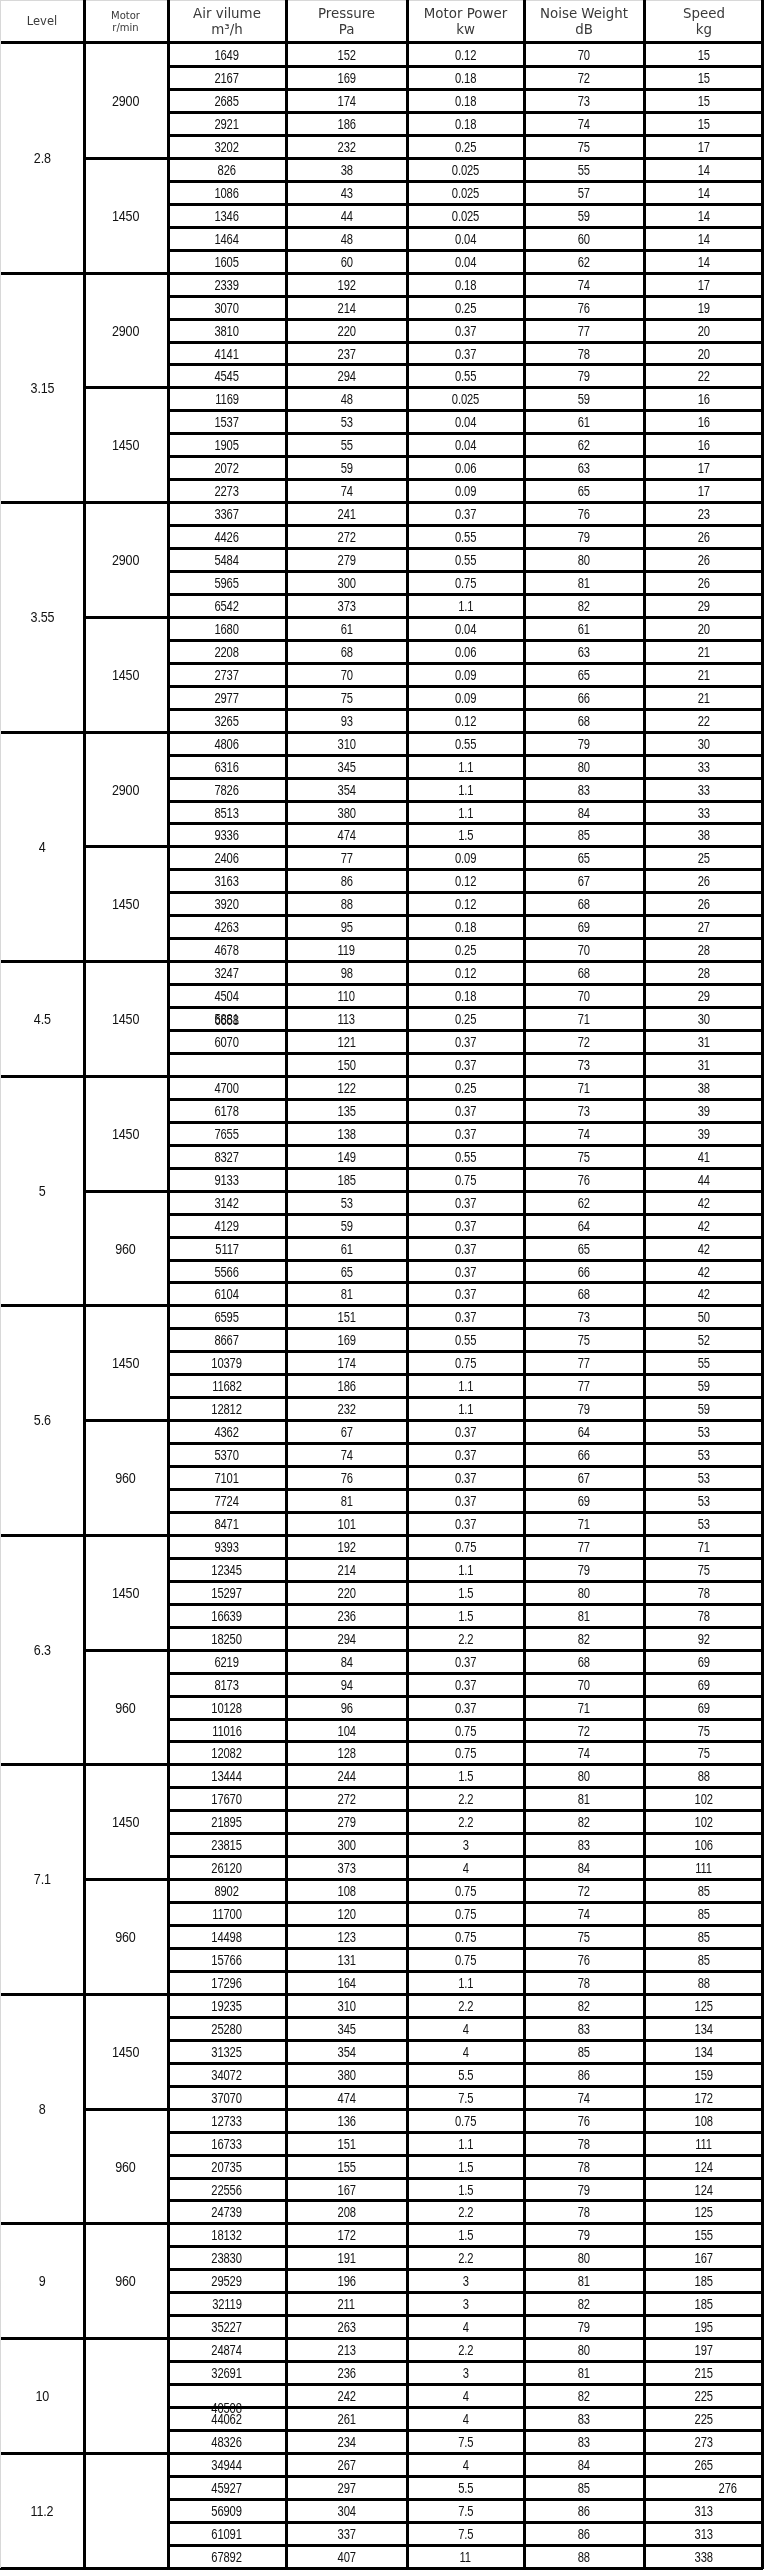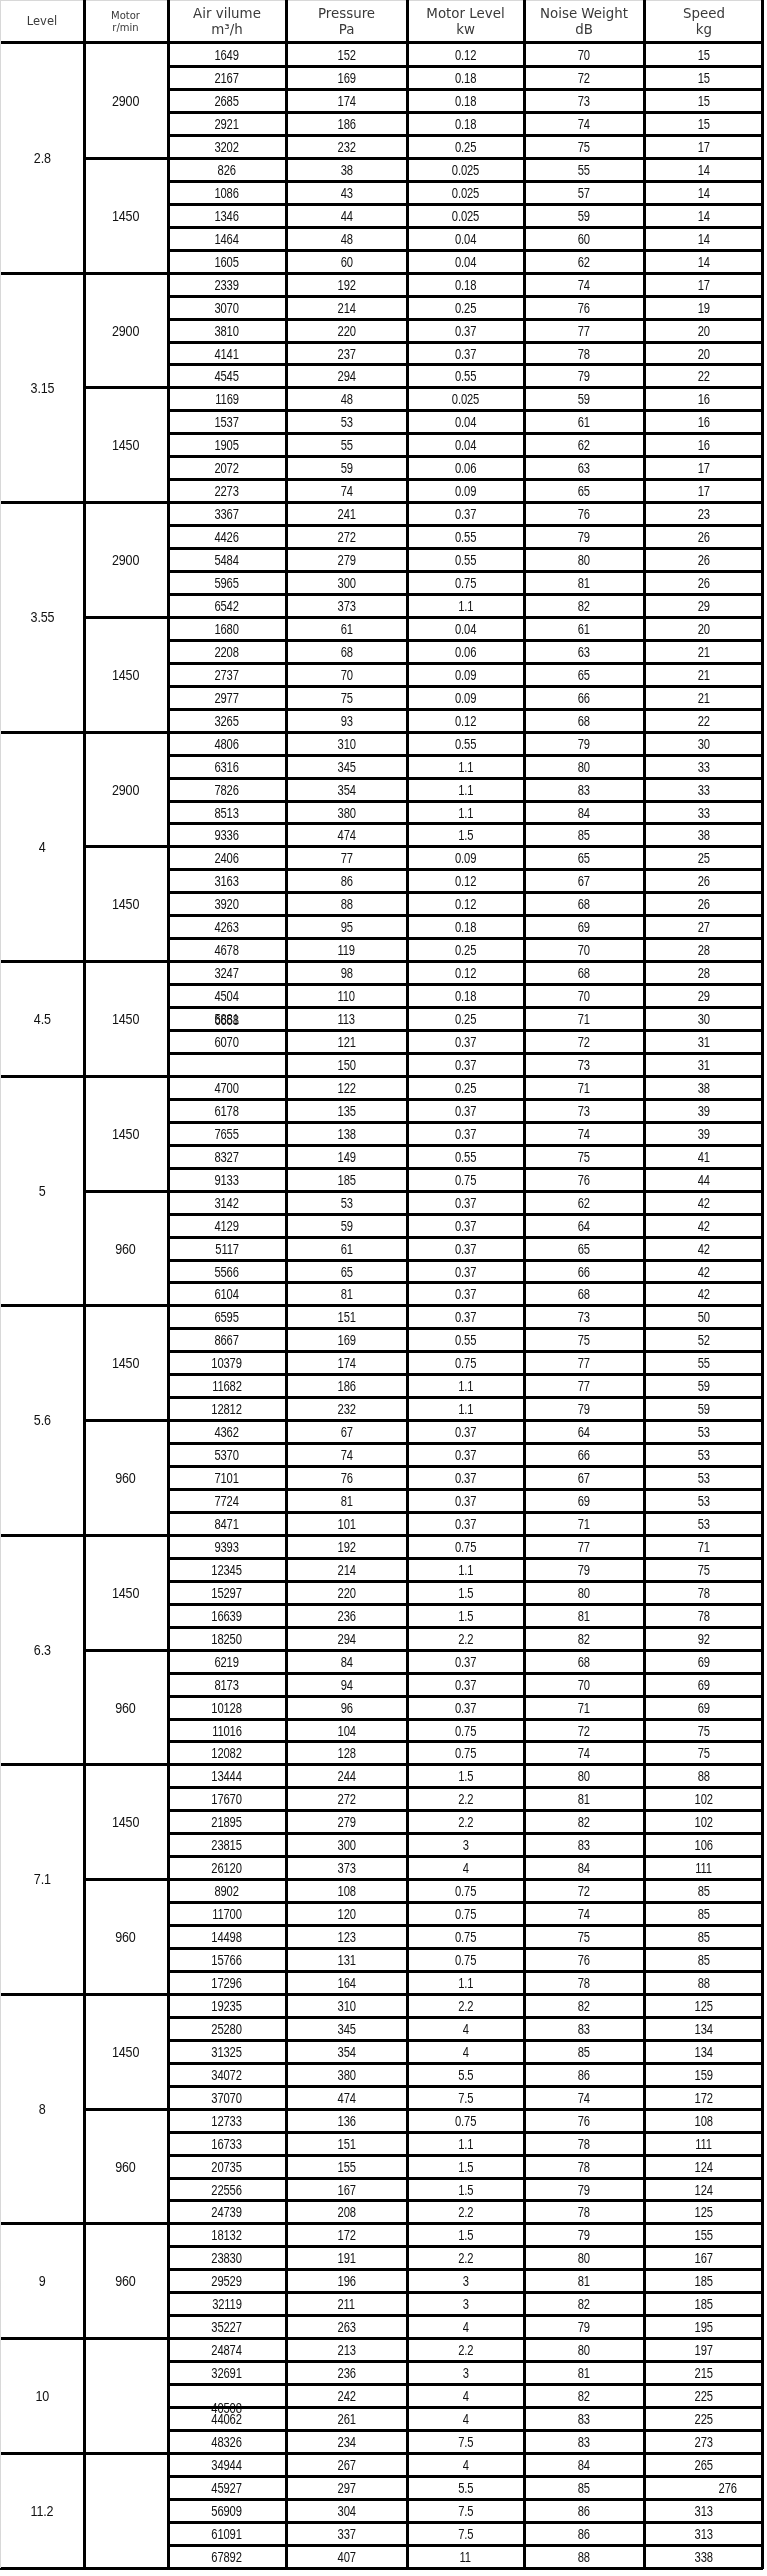--- a/index.html
+++ b/index.html
@@ -46,21 +46,21 @@
   </div>
   <div class="hdr big" style="left:168px;width:118px;">
     <span class="l1">Air vilume</span>
     <span class="l2">m³/h</span>
   </div>
   <div class="hdr big" style="left:286px;width:121px;">
     <span class="l1">Pressure</span>
     <span class="l2">Pa</span>
   </div>
   <div class="hdr big" style="left:407px;width:117px;">
-    <span class="l1">Motor Level</span>
+    <span class="l1">Motor Power</span>
     <span class="l2">kw</span>
   </div>
   <div class="hdr big" style="left:524px;width:120px;">
     <span class="l1">Noise Weight</span>
     <span class="l2">dB</span>
   </div>
   <div class="hdr big" style="left:644px;width:120px;">
     <span class="l1">Speed</span>
     <span class="l2">kg</span>
   </div>

